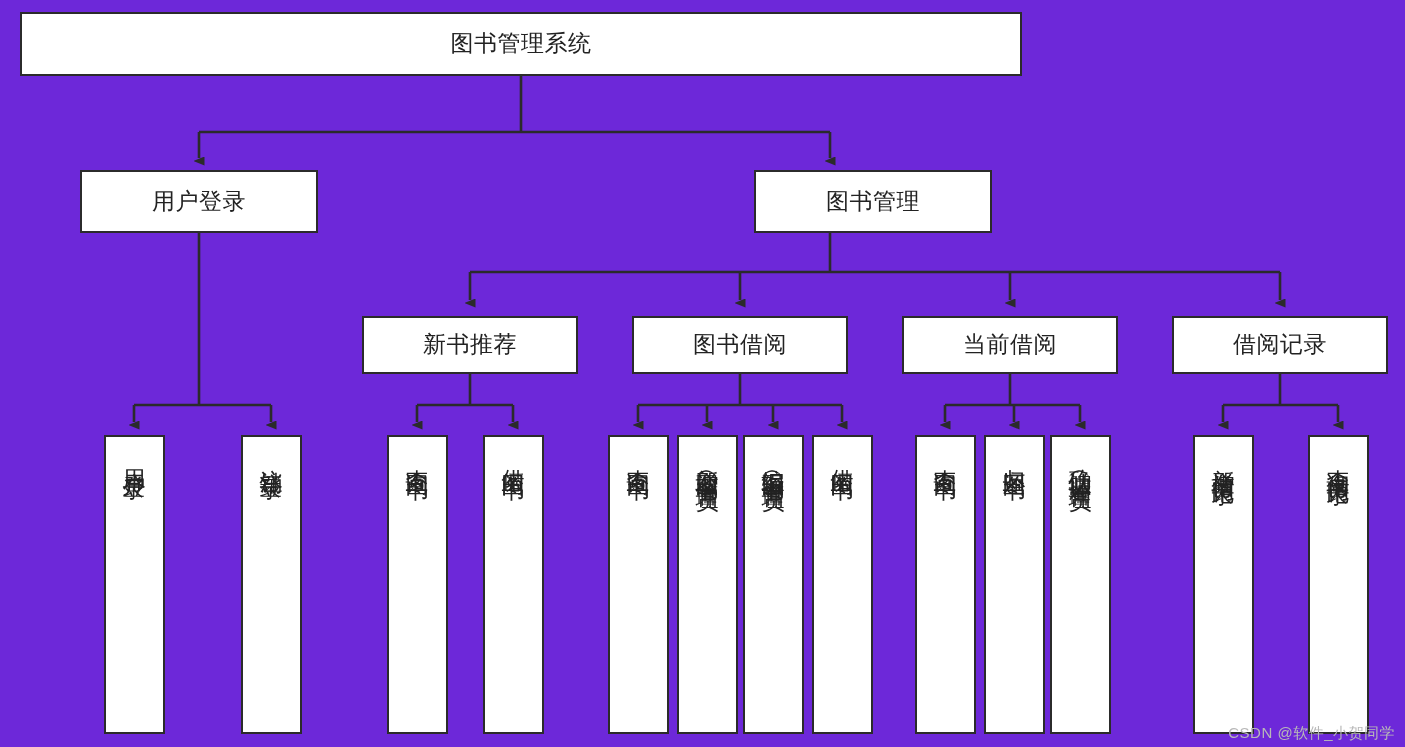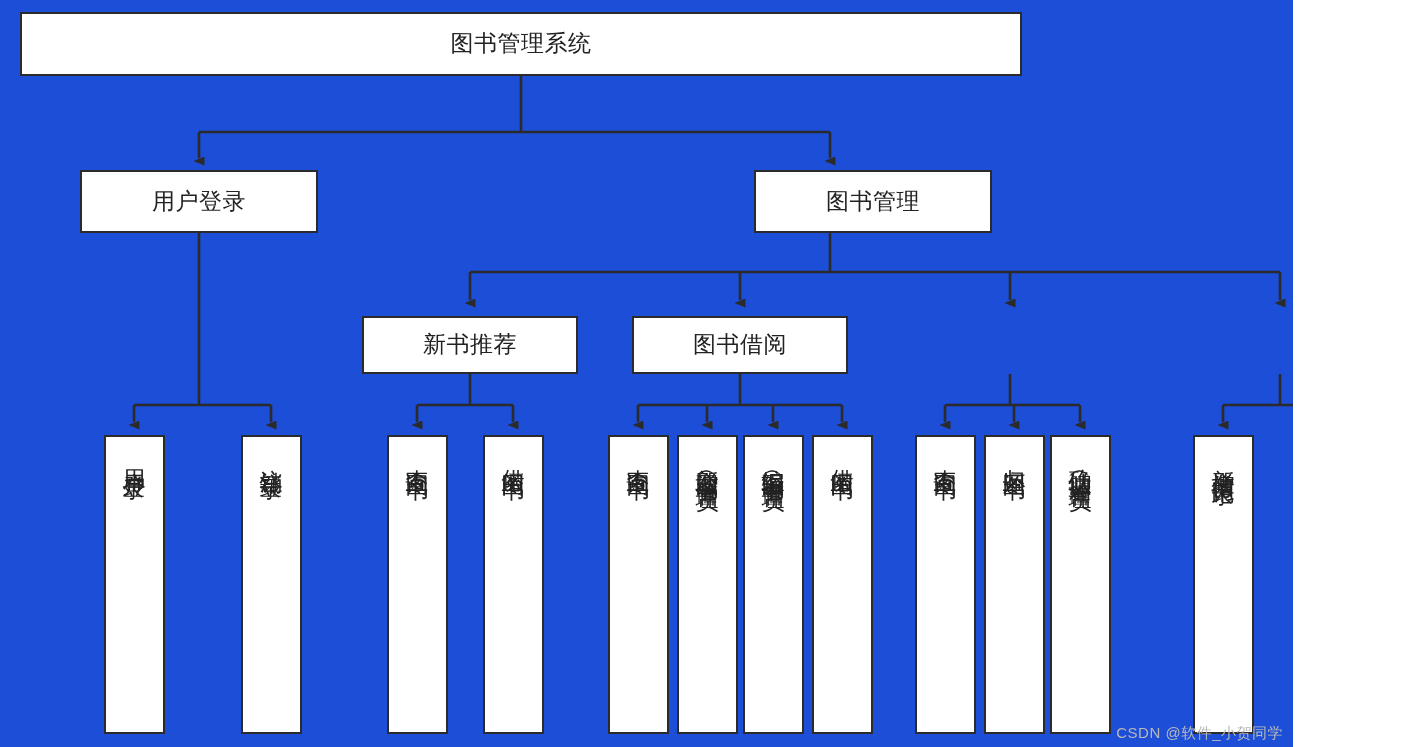--- a/index.html
+++ b/index.html
@@ -3,23 +3,23 @@
 <meta charset="utf-8">
 <title>图书管理系统 结构图</title>
 <style>
   html,body{margin:0;padding:0;background:#ffffff;}
   body{
     font-family:"Liberation Sans","DejaVu Sans",sans-serif;
     -webkit-font-smoothing:antialiased;
   }
   #canvas{
     position:relative;
-    width:1293px;
+    width:1405px;
     height:747px;
-    background:#1d4ed8;
+    background:#6d28d9;
     overflow:hidden;
   }
   
   #wires{
     position:absolute;
     left:0; top:0;
     width:1405px; height:747px;
     pointer-events:none;
   }
   
@@ -140,21 +140,27 @@
   </div>
 
   <div class="node h" style="left:362px; top:316px; width:216px; height:58px;">
     <span class="lbl">新书推荐</span>
   </div>
 
   <div class="node h" style="left:632px; top:316px; width:216px; height:58px;">
     <span class="lbl">图书借阅</span>
   </div>
 
-
+  <div class="node h" style="left:902px; top:316px; width:216px; height:58px;">
+    <span class="lbl">当前借阅</span>
+  </div>
+
+  <div class="node h" style="left:1172px; top:316px; width:216px; height:58px;">
+    <span class="lbl">借阅记录</span>
+  </div>
 
   <div class="node v" style="left:104px; top:435px; width:61px; height:299px;">
     <span class="lbl">用户登录</span>
   </div>
 
   <div class="node v" style="left:241px; top:435px; width:61px; height:299px;">
     <span class="lbl">注销登录</span>
   </div>
 
   <div class="node v" style="left:387px; top:435px; width:61px; height:299px;">

